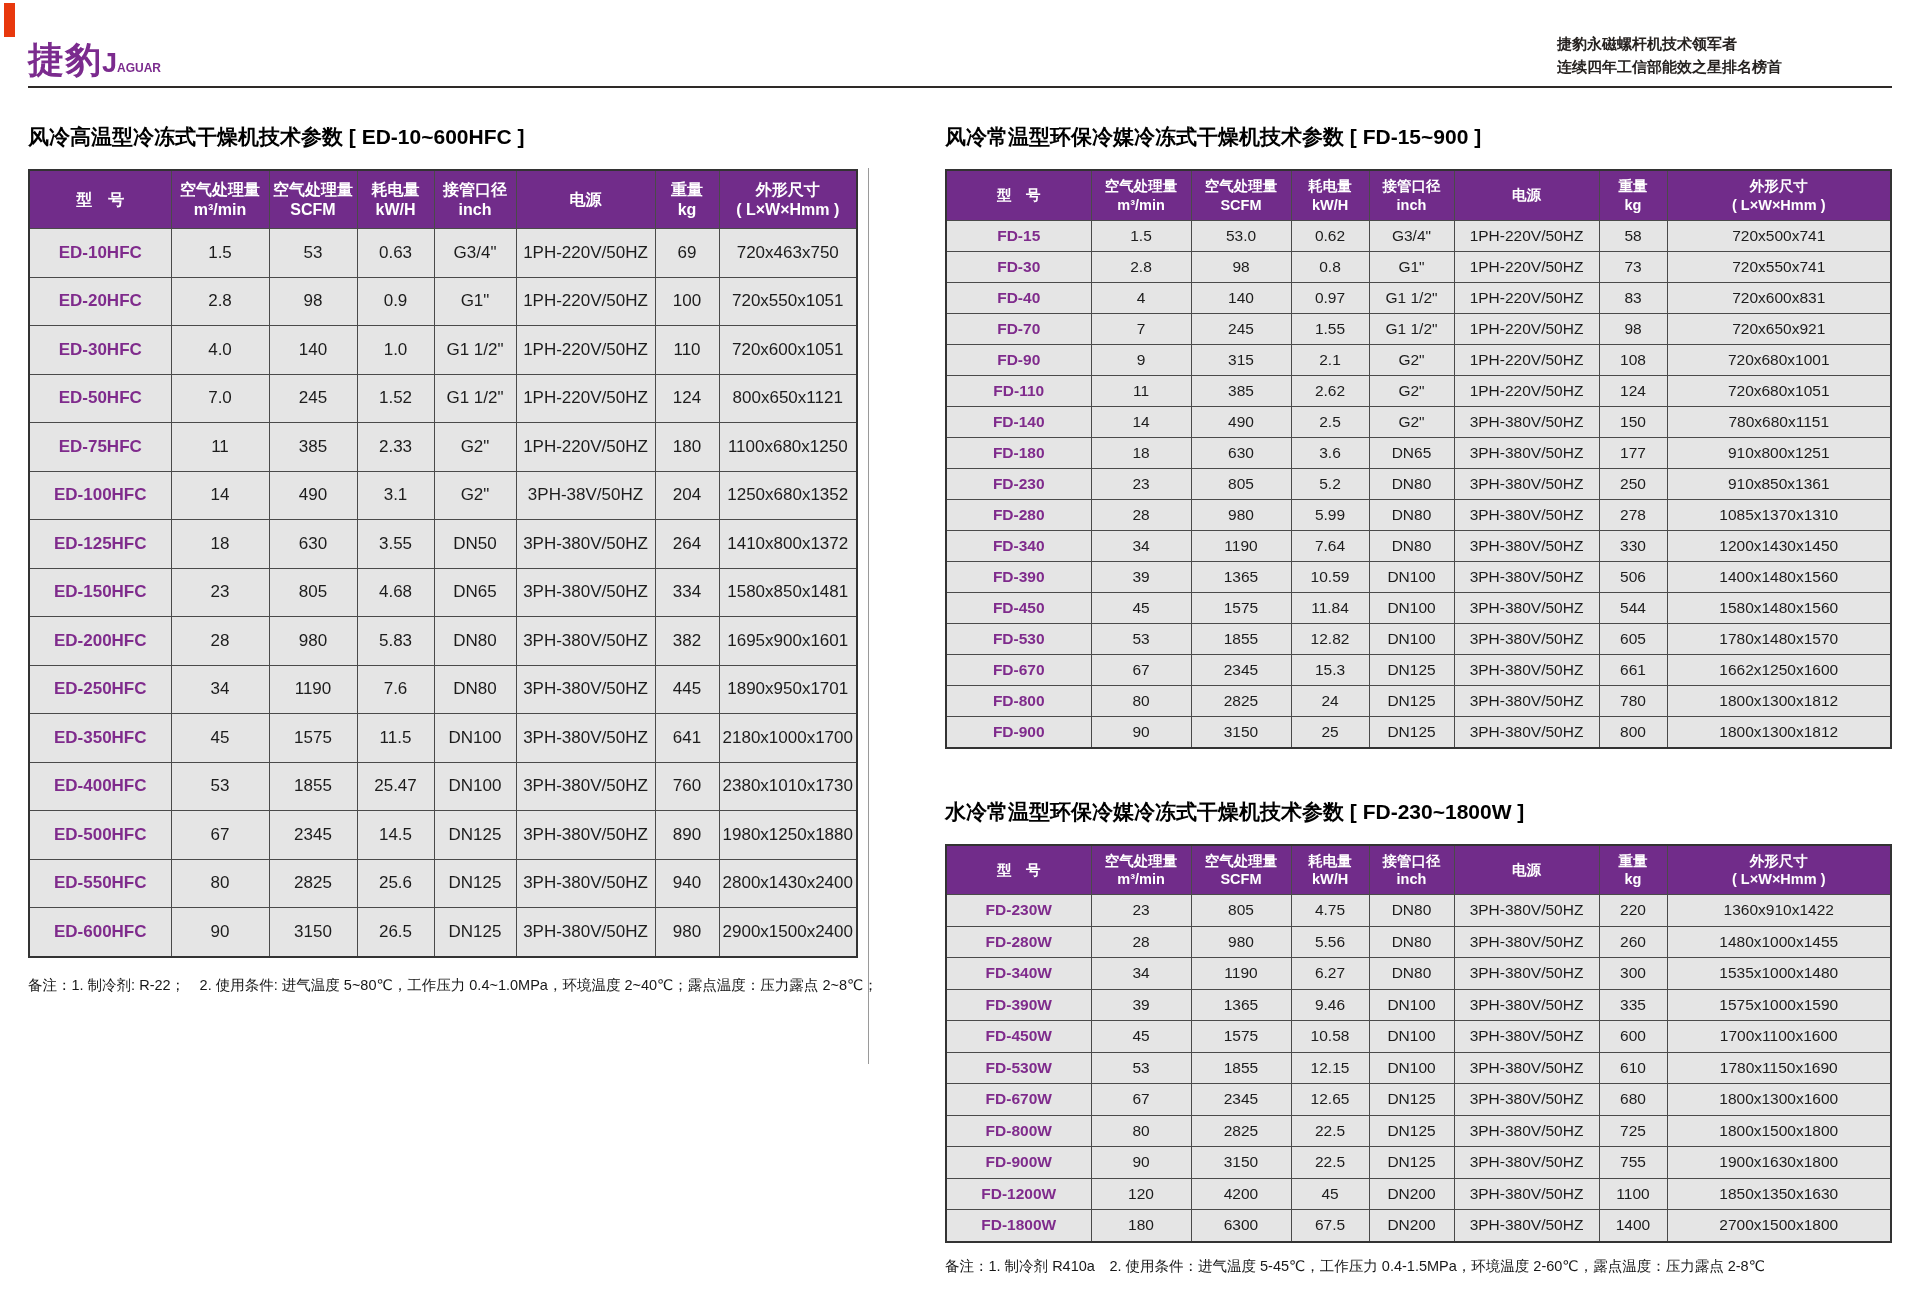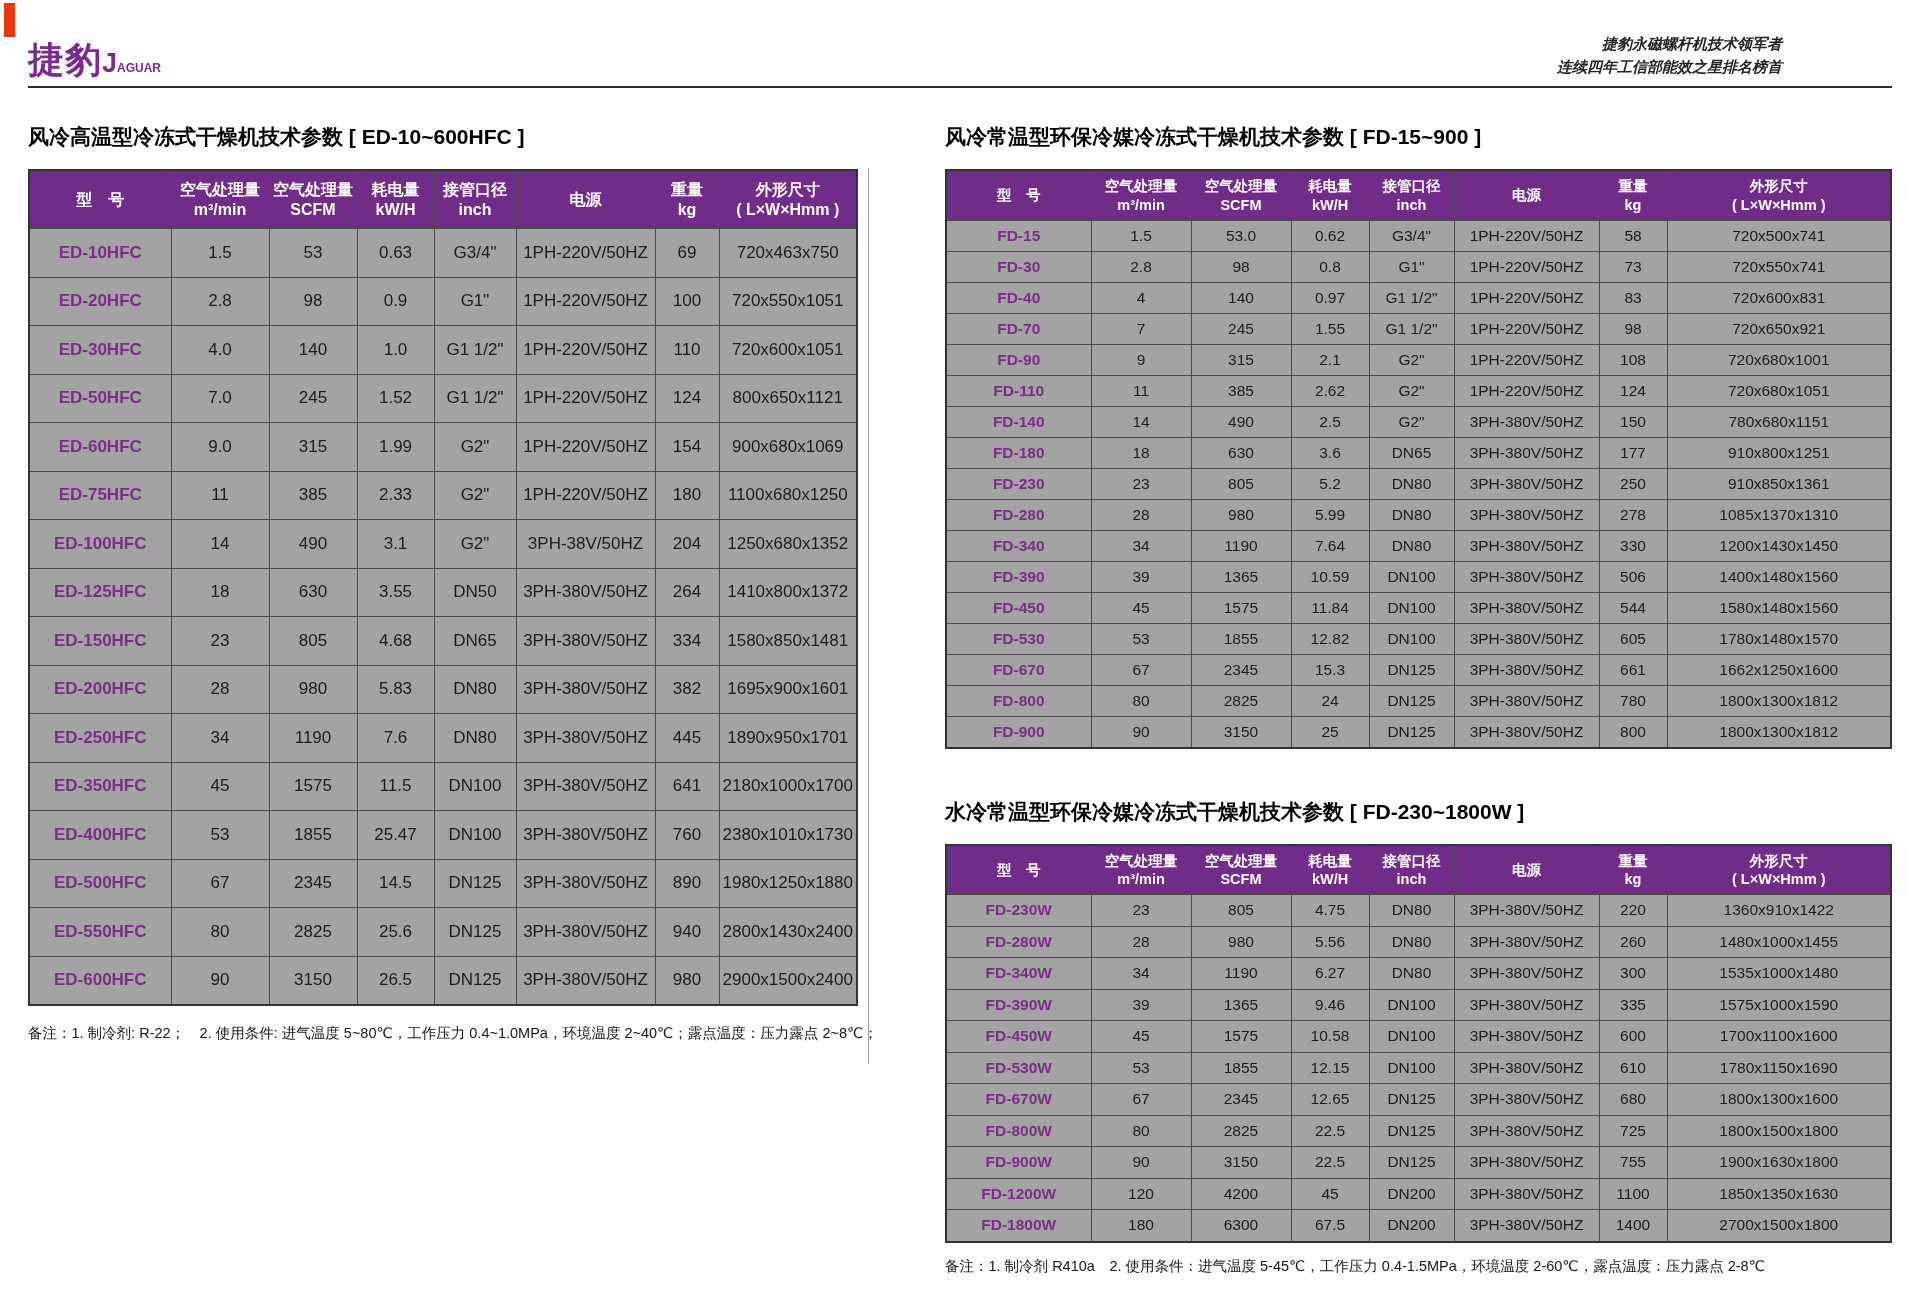--- a/index.html
+++ b/index.html
@@ -7,30 +7,30 @@
     width:1920px;height:1292px;position:relative;background:#ffffff;overflow:hidden;
     font-family:"Liberation Sans","DejaVu Sans",sans-serif;color:#1c1c1c;
   }
   
   .red-mark{position:absolute;left:4px;top:3px;width:11px;height:34px;background:#e8380d;}
   
   .logo{position:absolute;left:28px;top:36px;color:#7b2b8e;white-space:nowrap;}
   .logo .cjk{font-size:36px;font-weight:bold;letter-spacing:1px;}
   .logo .lat-big{font-size:27px;font-weight:bold;letter-spacing:0px;}
   .logo .lat-small{font-size:12px;font-weight:bold;letter-spacing:0px;}
-  .tagline{position:absolute;right:138px;top:33px;text-align:right;font-size:15px;
-           font-weight:bold;color:#262220;line-height:1.5;font-style:italic;}
+  .tagline{position:absolute;right:138px;top:33px;text-align:left;font-size:15px;
+           font-weight:bold;color:#262220;line-height:1.5;}
   .head-rule{position:absolute;left:28px;top:86px;width:1864px;border-top:2px solid #2e2a28;}
   
   .left-col{position:absolute;left:28px;top:122px;width:747px;}
   .right-col{position:absolute;left:945px;top:122px;width:935px;}
   .col-divider{position:absolute;left:868px;top:168px;height:896px;width:0;border-left:1px solid #9a9a9a;}
   .sec-title{font-size:21px;font-weight:bold;color:#000;line-height:30px;margin:0 0 17px 0;white-space:nowrap;}
   
-  table.spec{border-collapse:collapse;table-layout:fixed;width:100%;background:#a3a3a3;}
+  table.spec{border-collapse:collapse;table-layout:fixed;width:100%;background:#e5e5e5;}
   table.spec th,table.spec td{
     border:1.5px solid #4a4a4a;text-align:center;vertical-align:middle;
     padding:0;overflow:hidden;white-space:nowrap;
   }
   table.spec{border:2px solid #333;}
   table.spec th{background:#712c8a;color:#ffffff;font-weight:bold;}
   .hline1{line-height:1.25;}
   .hline2{line-height:1.25;}
   td.model{color:#7f2b8c;font-weight:bold;}
   
@@ -144,30 +144,20 @@
           <td class="model">ED-50HFC</td>
           <td>7.0</td>
           <td>245</td>
           <td>1.52</td>
           <td>G1 1/2"</td>
           <td>1PH-220V/50HZ</td>
           <td>124</td>
           <td>800x650x1121</td>
         </tr>
         <tr>
-          <td class="model">ED-60HFC</td>
-          <td>9.0</td>
-          <td>315</td>
-          <td>1.99</td>
-          <td>G2"</td>
-          <td>1PH-220V/50HZ</td>
-          <td>154</td>
-          <td>900x680x1069</td>
-        </tr>
-        <tr>
           <td class="model">ED-75HFC</td>
           <td>11</td>
           <td>385</td>
           <td>2.33</td>
           <td>G2"</td>
           <td>1PH-220V/50HZ</td>
           <td>180</td>
           <td>1100x680x1250</td>
         </tr>
         <tr>

